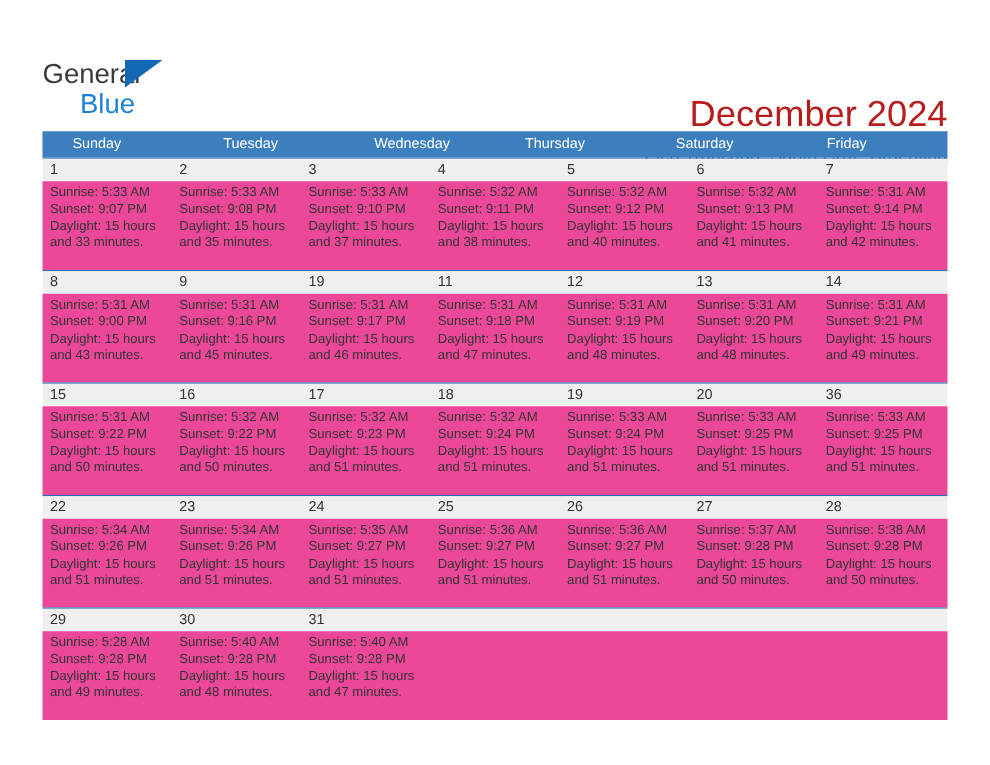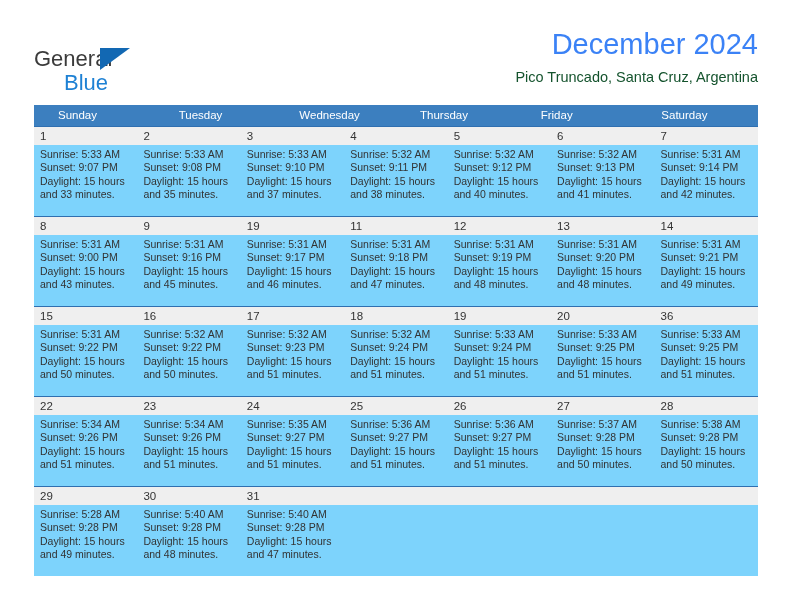--- a/index.html
+++ b/index.html
@@ -70,23 +70,24 @@
   }
 
   .title-block {
     position: absolute;
     right: 0;
     top: 0;
     text-align: right;
   }
   .cal-title {
     font-size: 29px;
-    color: #3b82f6;
+    color: #b91c1c;
     line-height: 36px;
     white-space: nowrap;
+    margin-top: 48px;
   }
   .cal-subtitle {
     font-size: 14.5px;
     color: #14532d;
     line-height: 22px;
     margin-top: 4px;
     white-space: nowrap;
   }
 
   
@@ -128,21 +129,21 @@
     min-width: 0;
     font-size: 11.5px;
     line-height: 18px;
     color: #333333;
     padding-left: 6px;
     box-sizing: border-box;
   }
   .week-bodies {
     display: flex;
     height: 71px;
-    background: #7dd3fc;
+    background: #ec4899;
   }
   .daybody {
     flex: 1 1 0;
     min-width: 0;
     padding: 3px 6px 0 6px;
     box-sizing: border-box;
   }
   .dayline {
     font-size: 10.5px;
     line-height: 13.4px;
@@ -179,22 +180,22 @@
 
   </div>
 
   <div class="calendar">
 
     <div class="weekday-row">
       <div class="weekday">Sunday</div>
       <div class="weekday">Tuesday</div>
       <div class="weekday">Wednesday</div>
       <div class="weekday">Thursday</div>
+      <div class="weekday">Saturday</div>
       <div class="weekday">Friday</div>
-      <div class="weekday">Saturday</div>
     </div>
 
     <div class="week">
       <div class="week-daynums">
         <div class="daynum">1</div>
         <div class="daynum">2</div>
         <div class="daynum">3</div>
         <div class="daynum">4</div>
         <div class="daynum">5</div>
         <div class="daynum">6</div>

